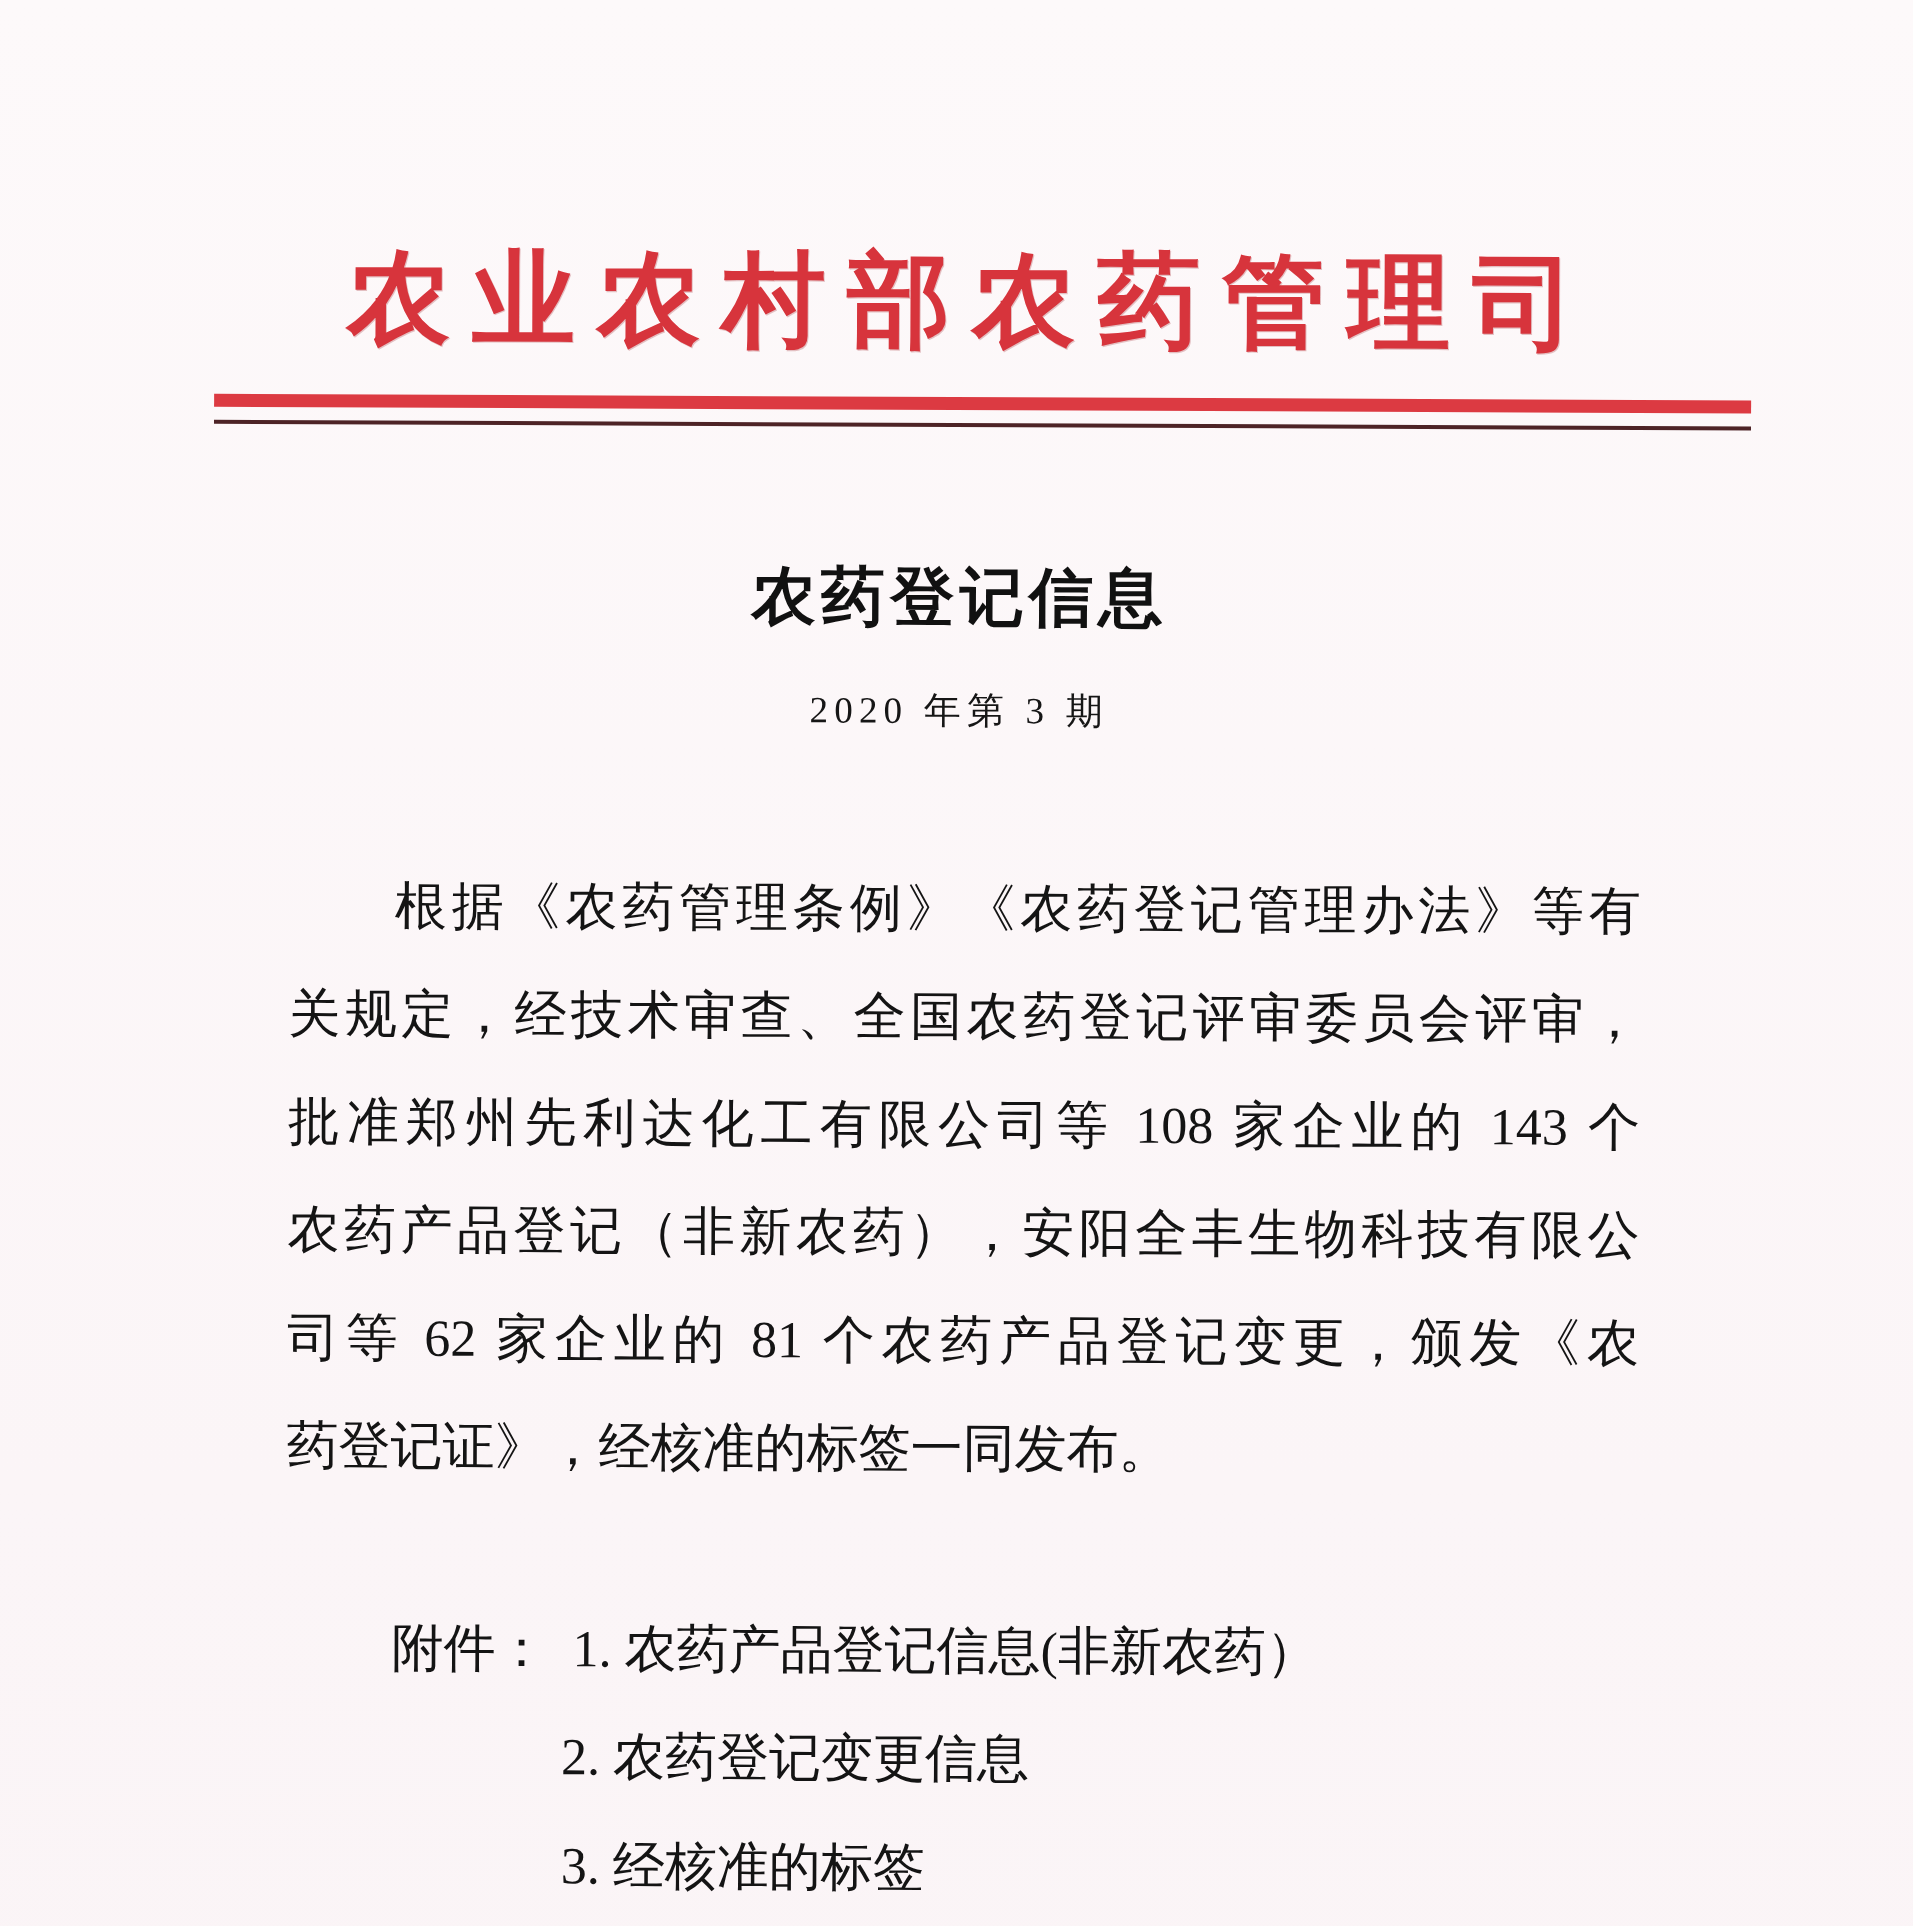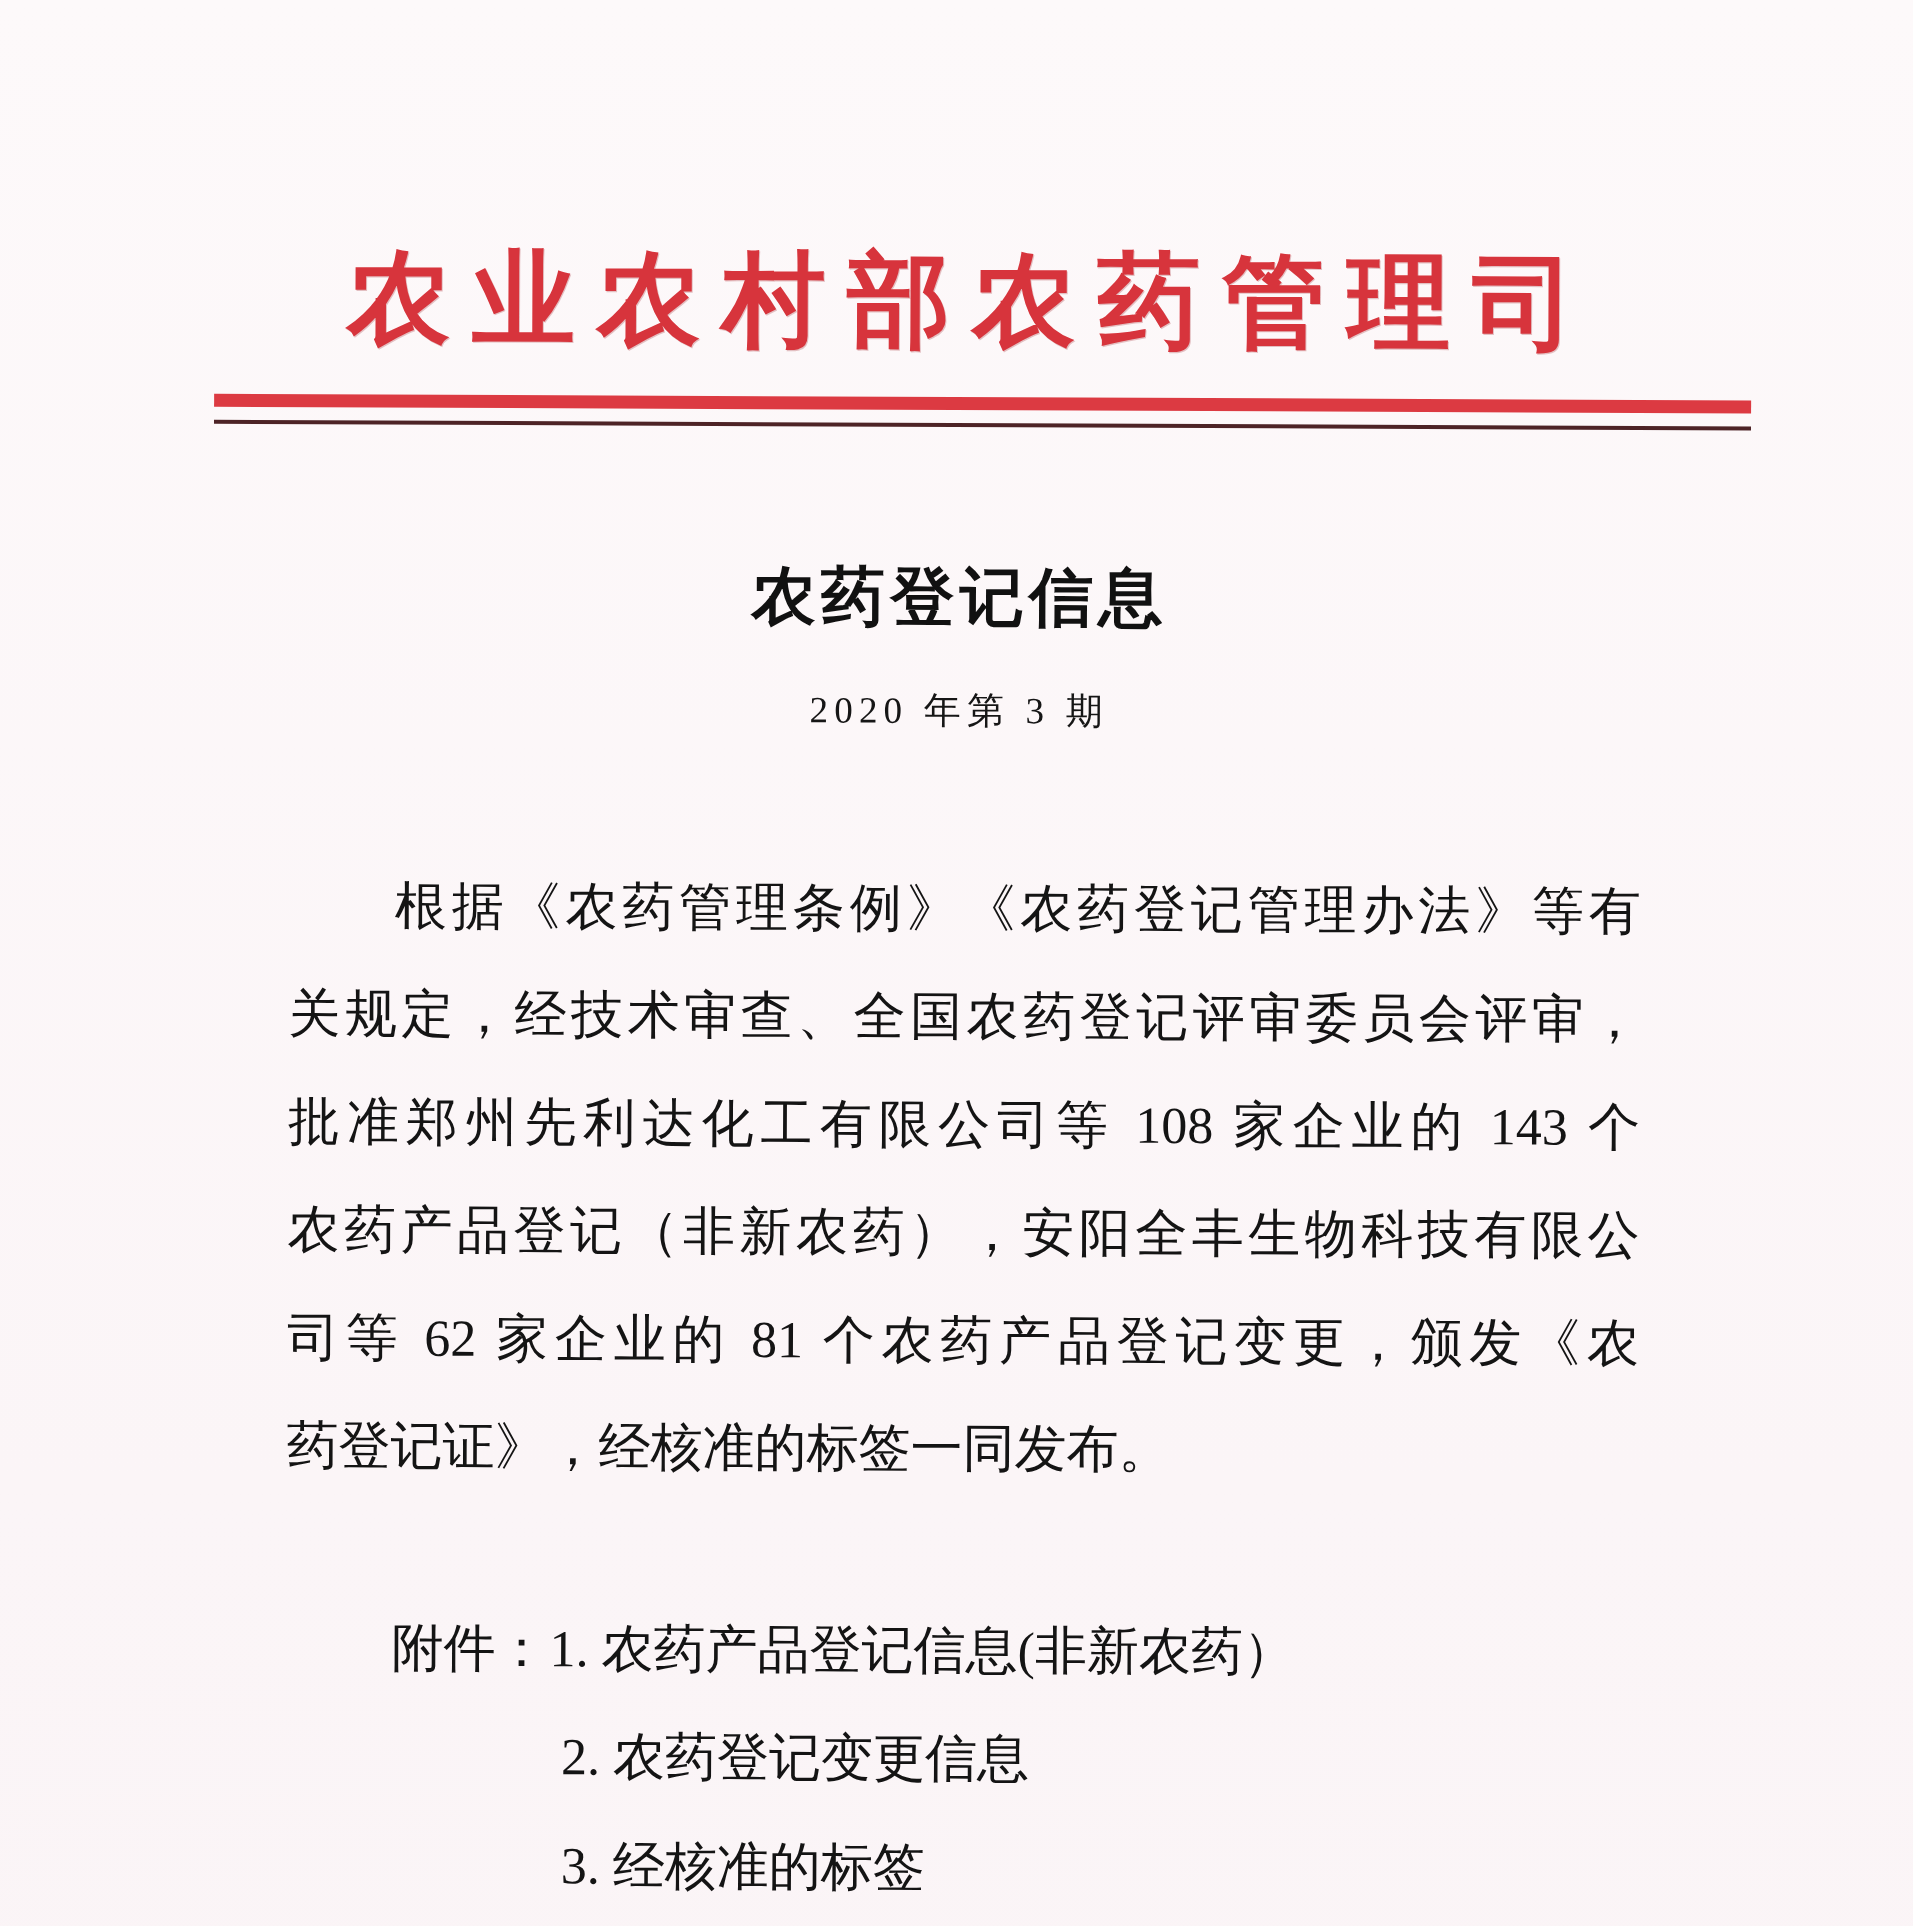--- a/index.html
+++ b/index.html
@@ -85,21 +85,21 @@
   .b2 { top: 1096px; }
   .b3 { top: 1204px; }
   .b4 { top: 1312px; }
   .b5 { top: 1420px; }
 
   
   .attach-line { position: absolute; font-size: 52px; line-height: 58px; color: #141414; white-space: nowrap; }
   .a0 { left: 393px; top: 1622px; }
   .a1 { left: 563px; top: 1730px; }
   .a2 { left: 563px; top: 1839px; }
-  .attach-label { margin-right: 2px; }
+  .attach-label { margin-right: 25px; }
 </style>
 </head>
 <body>
 
 <div class="page">
   <div class="sheet">
 
     <div class="agency-title">农业农村部农药管理司</div>
     <div class="rule rule-thick-top"></div>
     <div class="rule rule-thin-top"></div>

